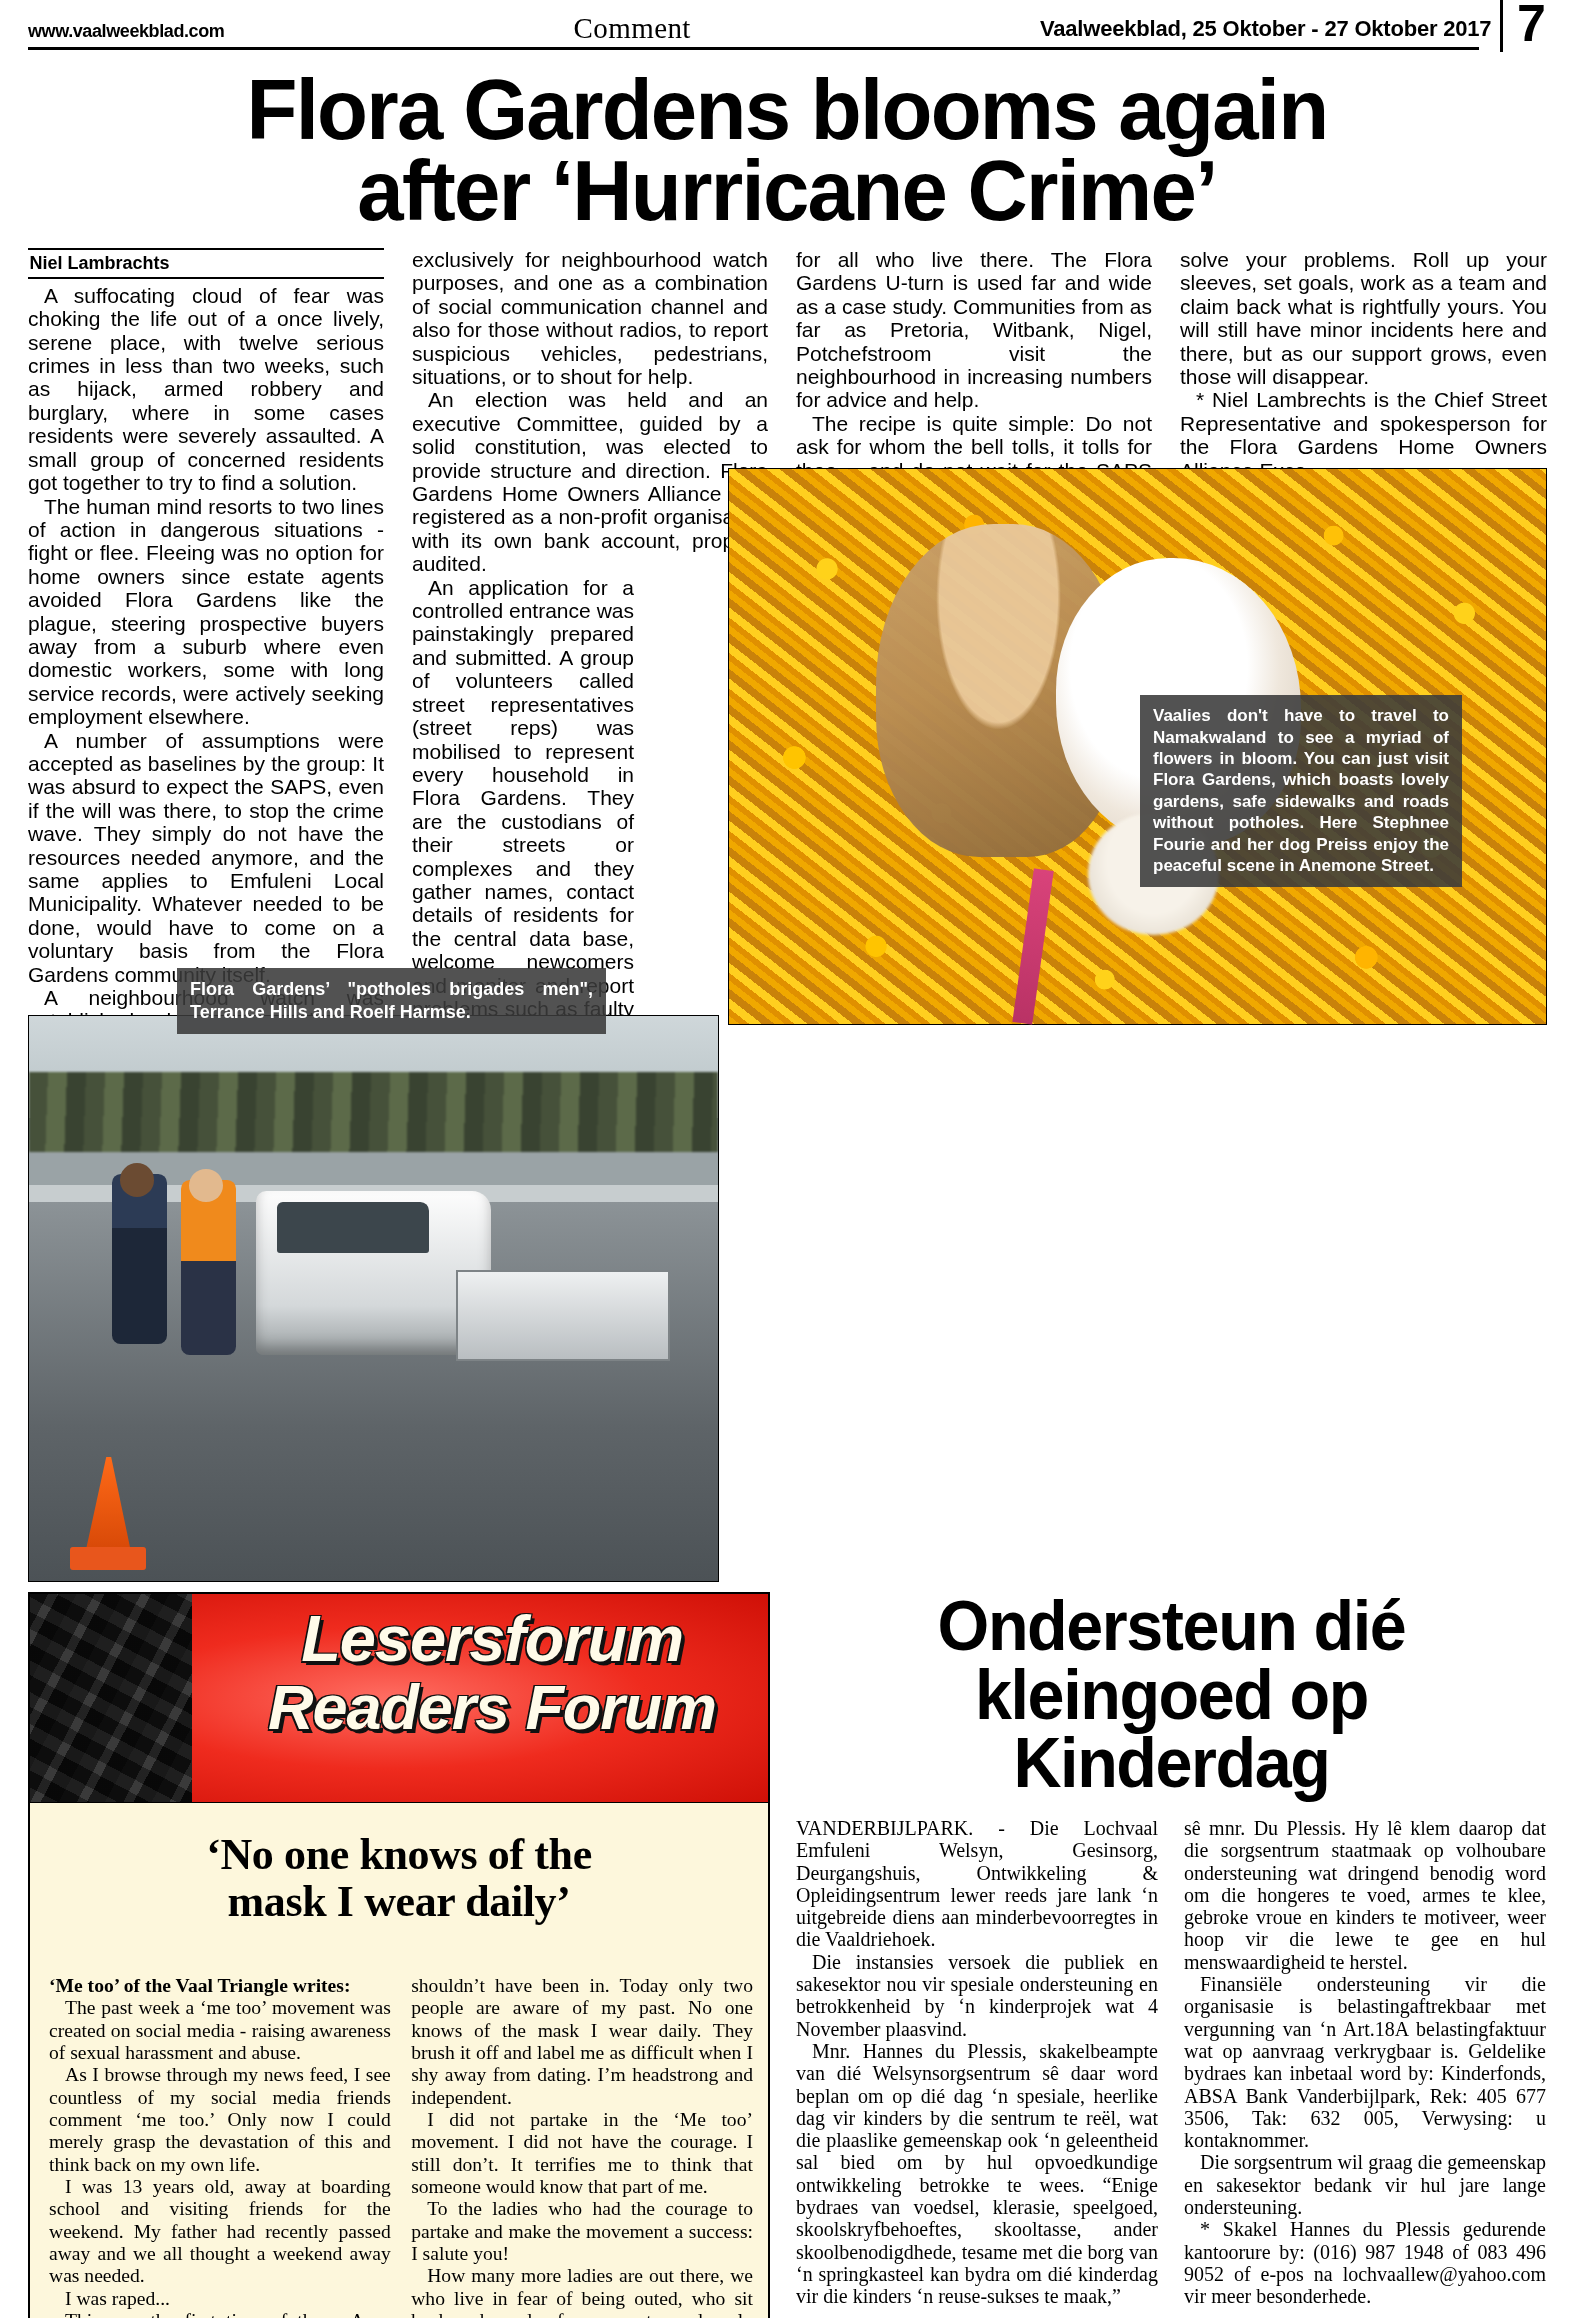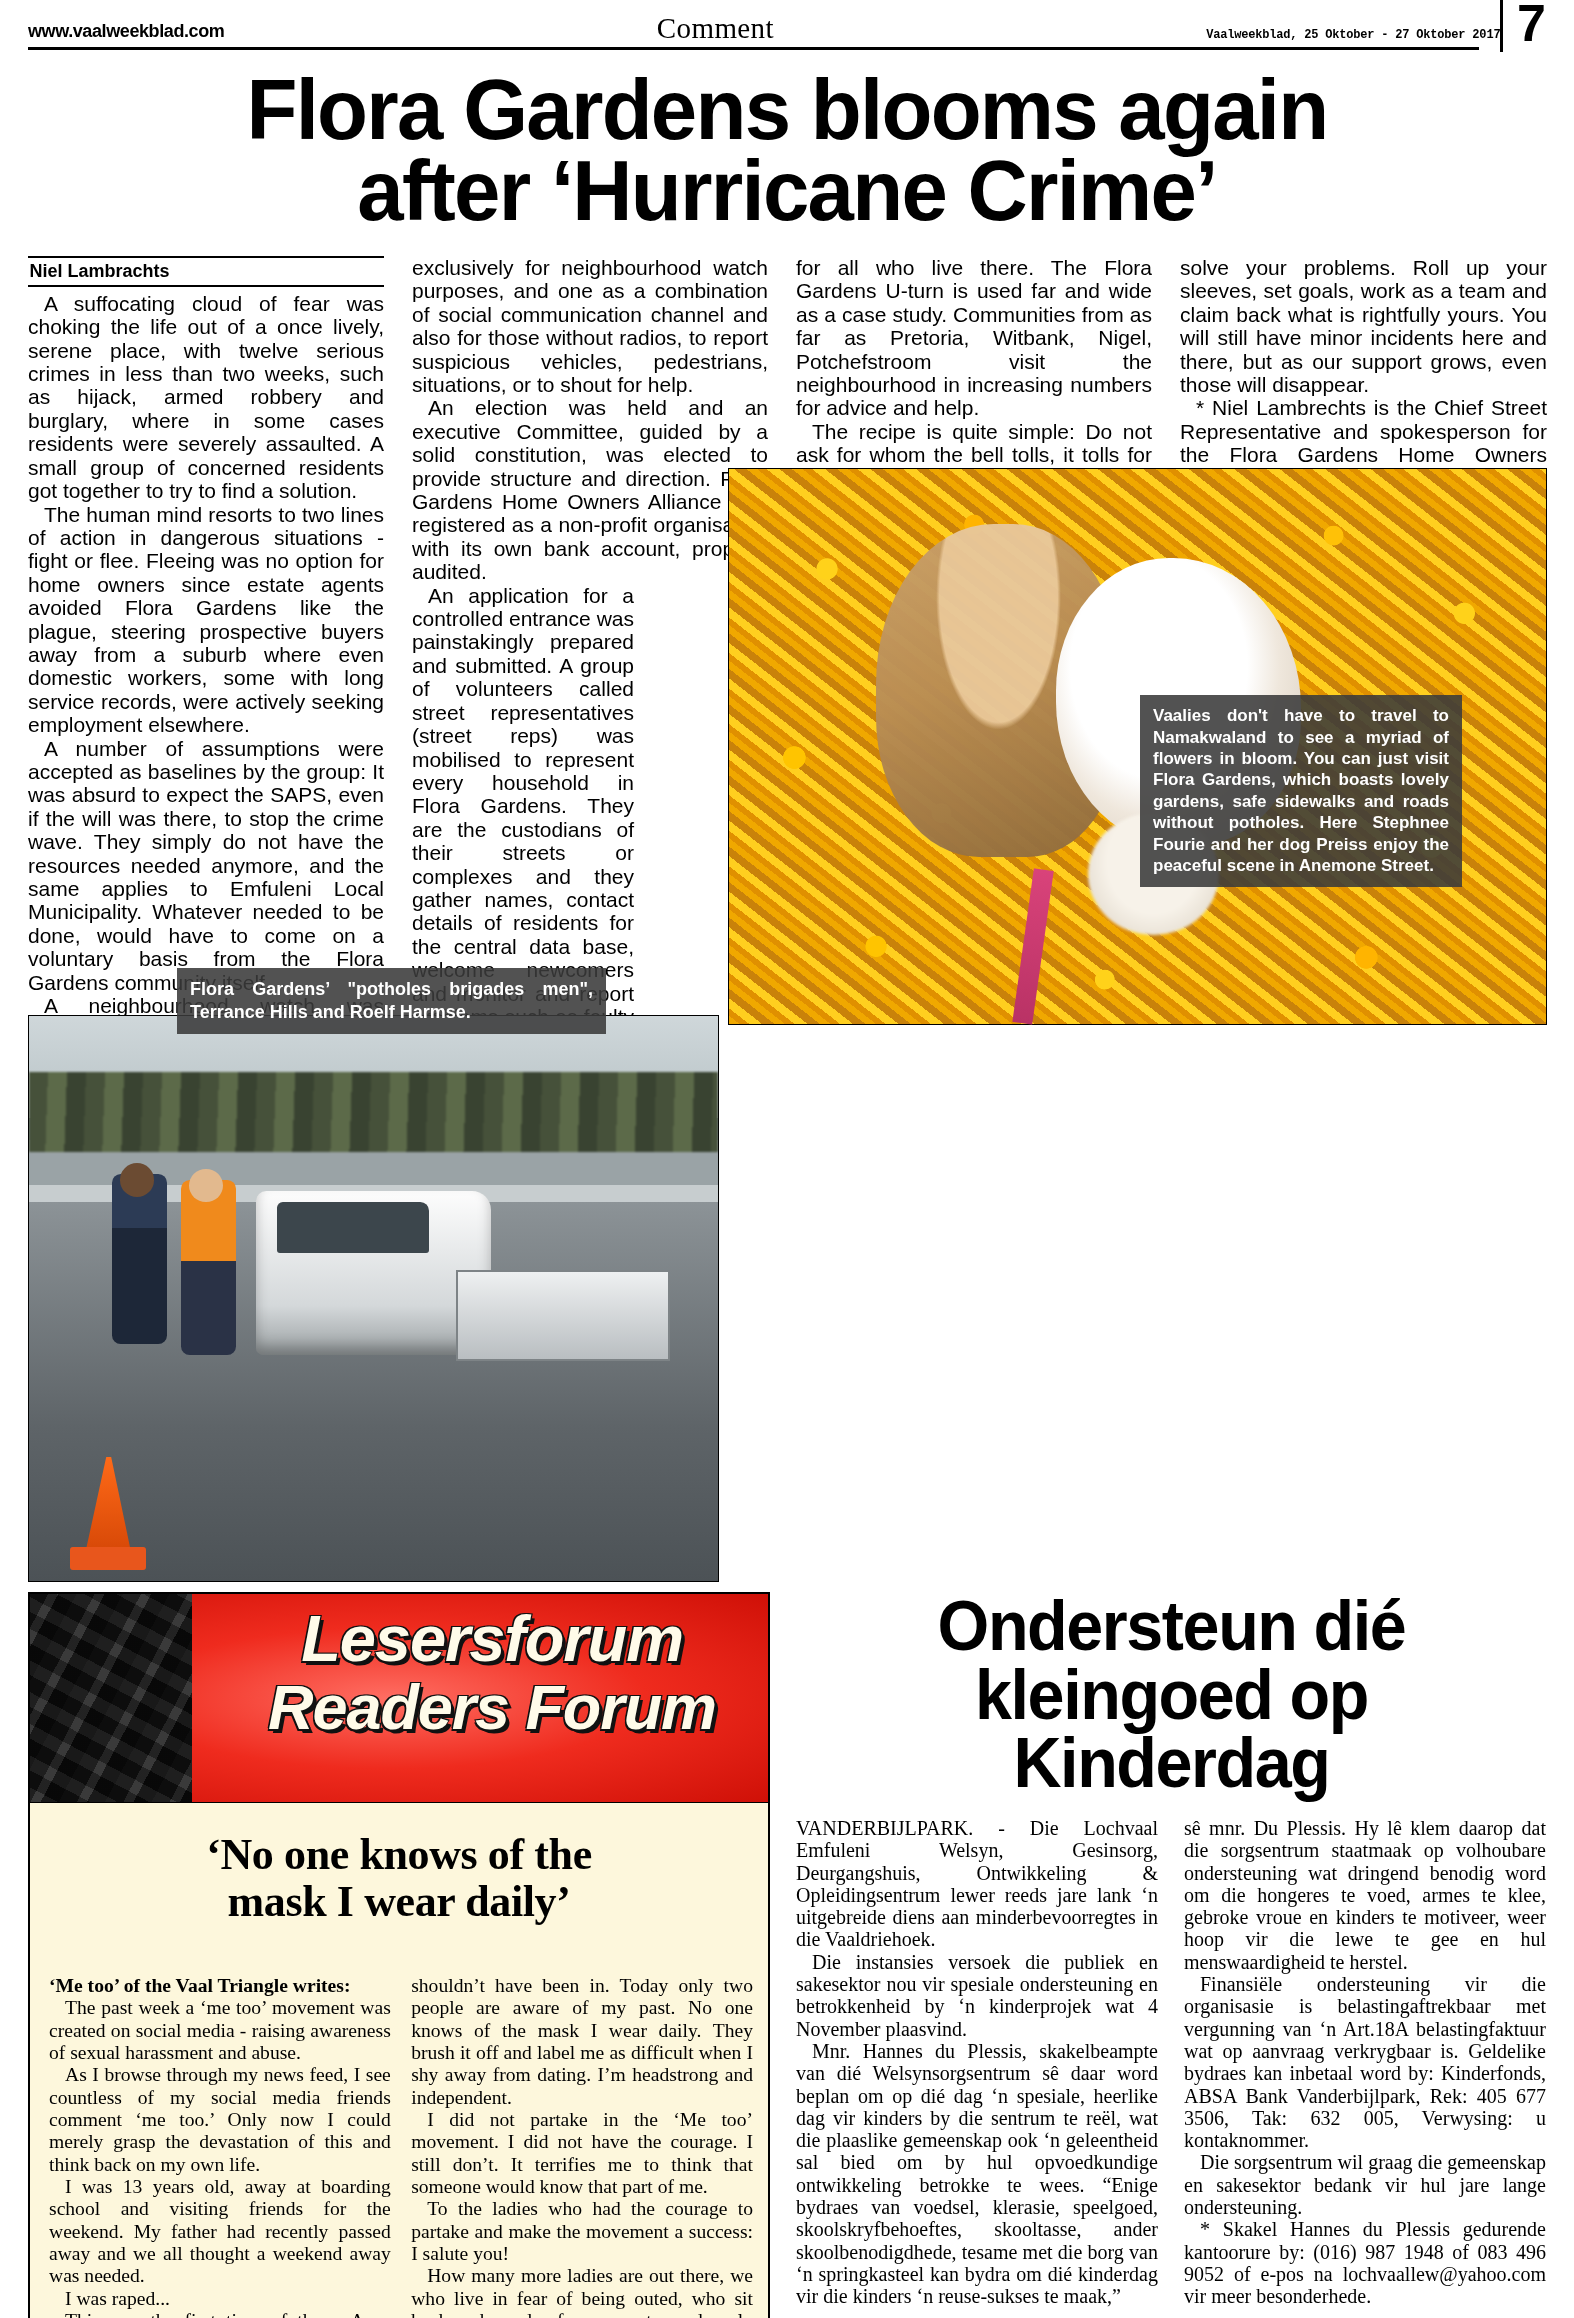--- a/index.html
+++ b/index.html
@@ -13,41 +13,41 @@
     overflow: hidden;
   }
 
   .page { position:relative; width:1574px; height:2319px; padding: 0 28px; border-radius: 23px; }
 
   
   .masthead { position:relative; height:57px; }
   .mh-row { display:flex; align-items:flex-end; height:45px; }
   .mh-url { font-family:"Liberation Sans", sans-serif; font-weight:700; font-size:18px; letter-spacing:-0.4px; padding-bottom:2.9px; white-space:nowrap; }
   .mh-center { flex:1; text-align:center; font-family:"Liberation Serif", serif; font-size:29px; padding-bottom:0px; letter-spacing:0.4px;}
-  .mh-date { font-family:Liberation Mono, monospace; font-weight:700; font-size:12px; letter-spacing:-0.2px; padding-bottom:2.9px; white-space:nowrap; padding-right:0; }
+  .mh-date { font-family:Liberation Sans, sans-serif; font-weight:700; font-size:22px; letter-spacing:-0.2px; padding-bottom:2.9px; white-space:nowrap; padding-right:9px; }
   .mh-sep { width:2.2px; background:#000; align-self:stretch; margin-bottom:-7.3px; }
   .mh-page { font-family:"Liberation Sans", sans-serif; font-weight:700; font-size:52px; line-height:0.8; padding-left:14.5px; padding-bottom:0px; }
   .mh-rule { height:3.6px; background:#000; margin-top:1.5px; width:1451px; }
 
   
   .headline {
     font-family:"Liberation Sans", sans-serif;
     font-weight:700;
     font-size:86px;
     line-height:0.95;
     text-align:center;
     letter-spacing:-1.8px;
     margin-top:11.6px;
     transform: scaleX(0.97);
   }
   .headline .l2 { display:block; }
 
   
   .art1 { position:relative; margin-top:16px; height:1334px; }
-  .col { position:absolute; top:8px; width:356px; }
+  .col { position:absolute; top:0; width:356px; }
   .c1 { left:0; }
   .c2 { left:384px; }
   .c3 { left:768px; }
   .c4 { left:1152px; width:367px; }
 
   .byline-box { border-top:2.2px solid #000; border-bottom:2.2px solid #000; padding:2.9px 1.5px 3.6px 1.5px; margin-bottom:4.4px; }
   .byline { font-family:"Liberation Sans", sans-serif; font-weight:700; font-size:18px; }
 
   p.body {
     font-family:Liberation Sans, sans-serif;

